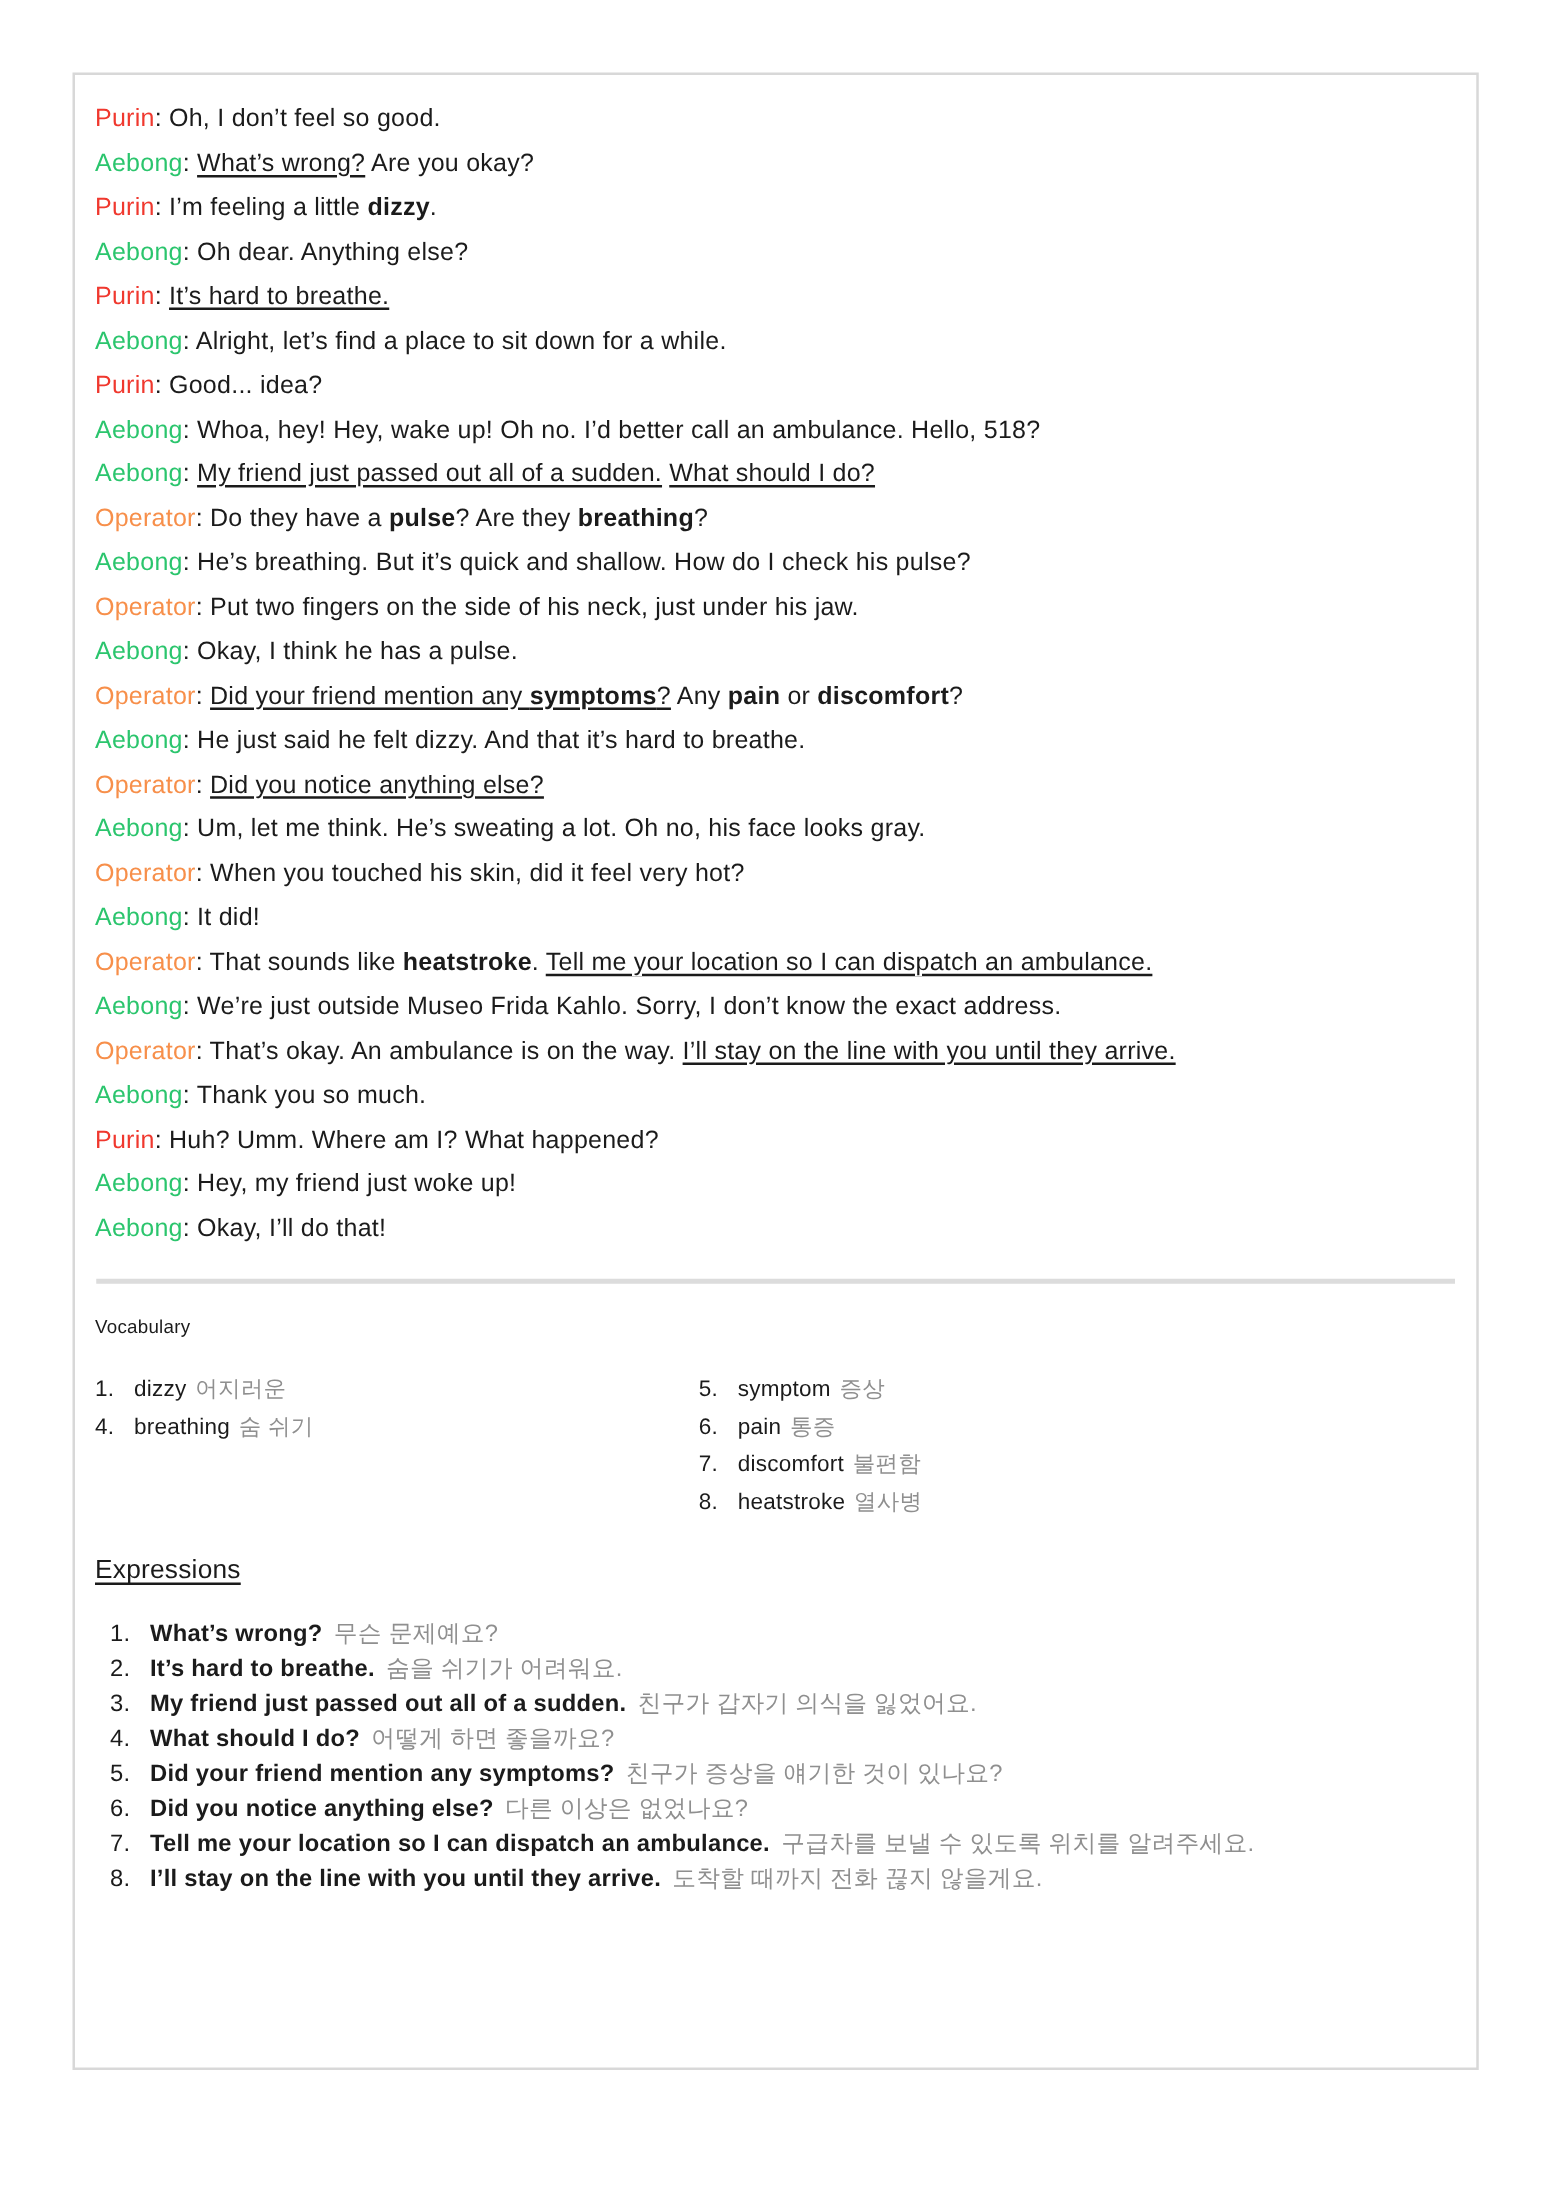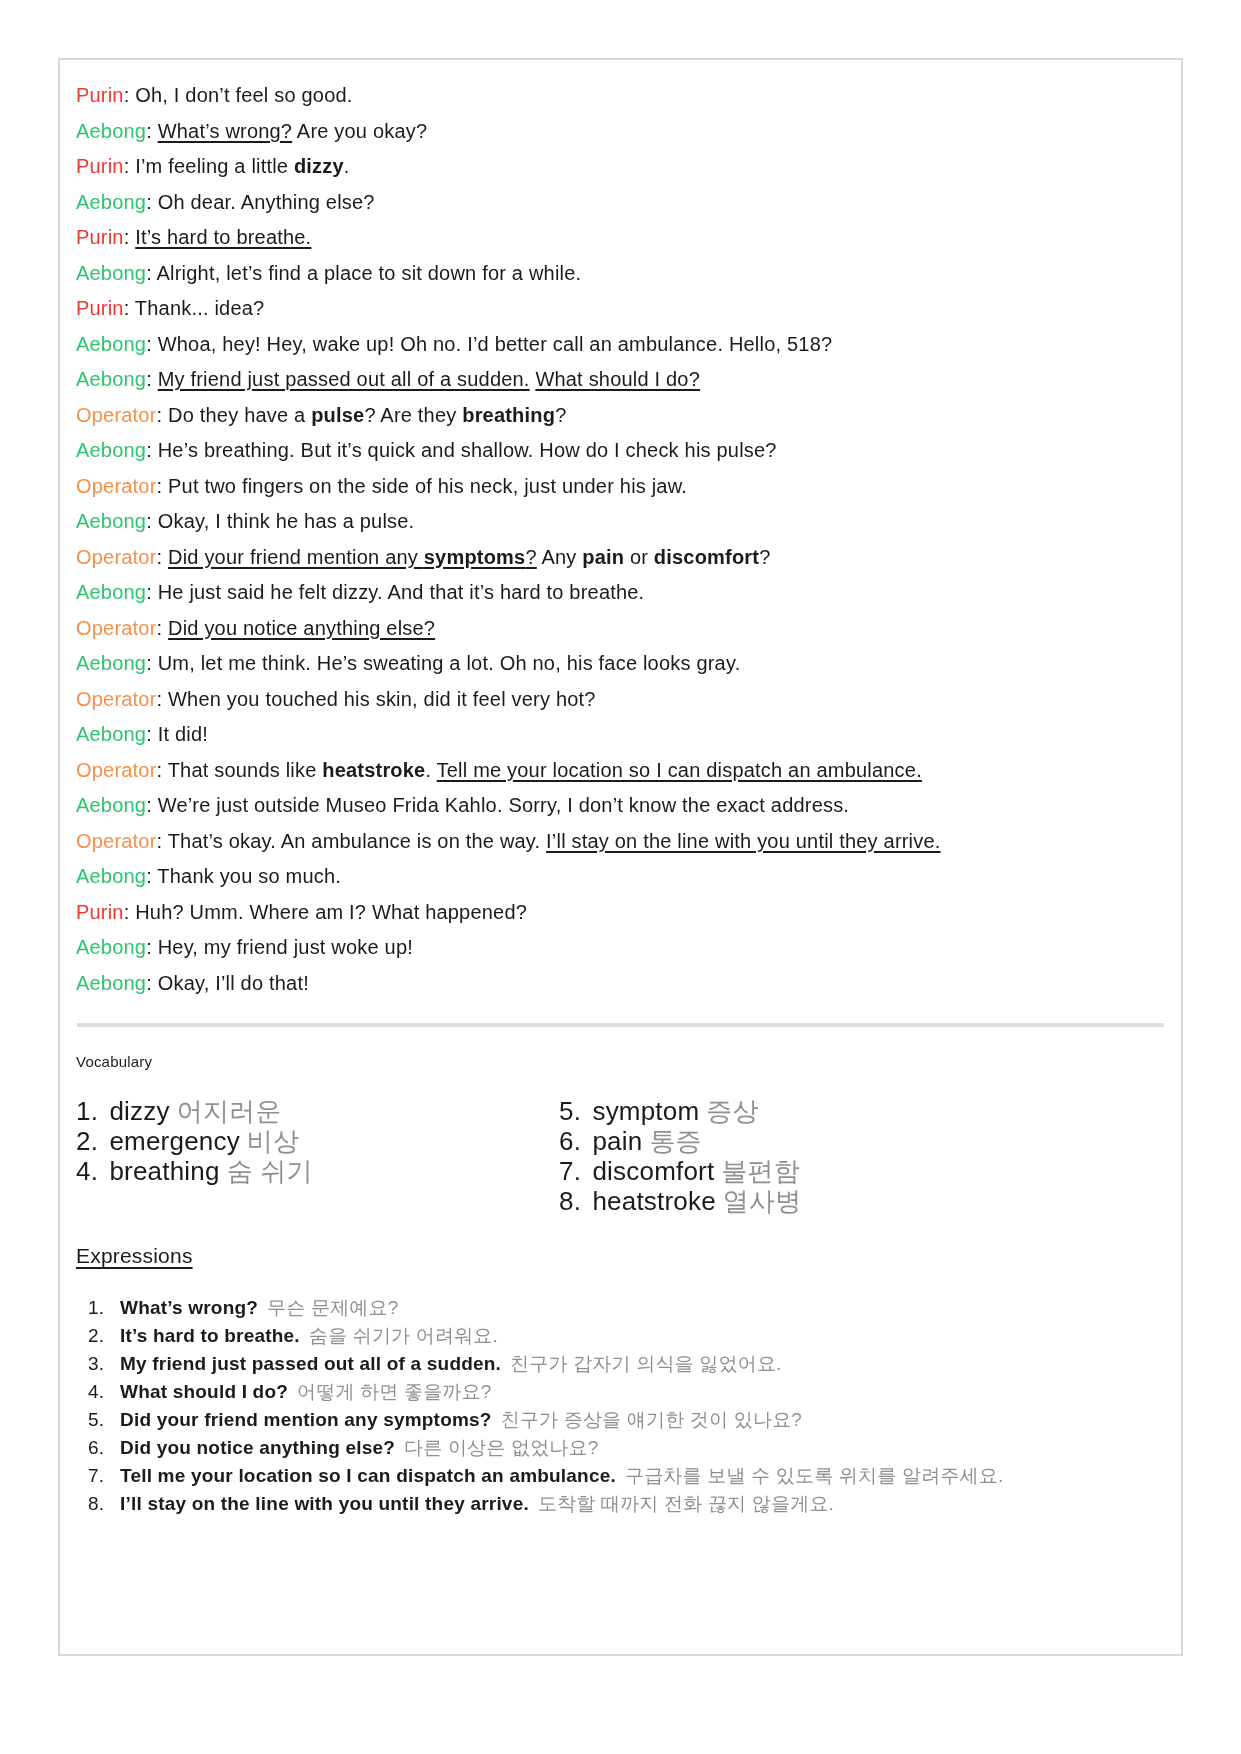--- a/index.html
+++ b/index.html
@@ -49,21 +49,21 @@
     font-size: 15px;
     font-weight: normal;
     letter-spacing: 0.2px;
   }
   .vocab-grid {
     display: grid;
     grid-template-columns: 483px 1fr;
     margin-top: 26px;
   }
   .vocab-item {
-    font-size: 26px;
+    font-size: 18px;
     line-height: 30px;
     letter-spacing: 0.2px;
   }
   .vocab-item .num { display: inline-block; min-width: 26px; }
   .vocab-item .en  { color: #1b1b1b; }
   .vocab-item .ko  { color: var(--korean); margin-left: 7px; }
   
   .expr-title {
     margin: 28px 0 0 0;
     font-size: 21px;
@@ -87,21 +87,21 @@
 <body>
 
 <div class="card">
   <div class="dialogue" id="dialogue">
       <p class="line"><span class="speaker purin">Purin</span>: <span class="seg">Oh, I don’t feel so good.</span></p>
       <p class="line"><span class="speaker aebong">Aebong</span>: <span class="seg u">What’s wrong?</span><span class="seg"> Are you okay?</span></p>
       <p class="line"><span class="speaker purin">Purin</span>: <span class="seg">I’m feeling a little </span><span class="seg b">dizzy</span><span class="seg">.</span></p>
       <p class="line"><span class="speaker aebong">Aebong</span>: <span class="seg">Oh dear. Anything else?</span></p>
       <p class="line"><span class="speaker purin">Purin</span>: <span class="seg u">It’s hard to breathe.</span></p>
       <p class="line"><span class="speaker aebong">Aebong</span>: <span class="seg">Alright, let’s find a place to sit down for a while.</span></p>
-      <p class="line"><span class="speaker purin">Purin</span>: <span class="seg">Thank... idea?</span></p>
+      <p class="line"><span class="speaker purin">Purin</span>: <span class="seg">Good... idea?</span></p>
       <p class="line"><span class="speaker aebong">Aebong</span>: <span class="seg">Whoa, hey! Hey, wake up! Oh no. I’d better call an ambulance. Hello, 518?</span></p>
       <p class="line"><span class="speaker aebong">Aebong</span>: <span class="seg u">My friend just passed out all of a sudden.</span><span class="seg"> </span><span class="seg u">What should I do?</span></p>
       <p class="line"><span class="speaker operator">Operator</span>: <span class="seg">Do they have a </span><span class="seg b">pulse</span><span class="seg">? Are they </span><span class="seg b">breathing</span><span class="seg">?</span></p>
       <p class="line"><span class="speaker aebong">Aebong</span>: <span class="seg">He’s breathing. But it’s quick and shallow. How do I check his pulse?</span></p>
       <p class="line"><span class="speaker operator">Operator</span>: <span class="seg">Put two fingers on the side of his neck, just under his jaw.</span></p>
       <p class="line"><span class="speaker aebong">Aebong</span>: <span class="seg">Okay, I think he has a pulse.</span></p>
       <p class="line"><span class="speaker operator">Operator</span>: <span class="seg u">Did your friend mention any </span><span class="seg b u">symptoms</span><span class="seg u">?</span><span class="seg"> Any </span><span class="seg b">pain</span><span class="seg"> or </span><span class="seg b">discomfort</span><span class="seg">?</span></p>
       <p class="line"><span class="speaker aebong">Aebong</span>: <span class="seg">He just said he felt dizzy. And that it’s hard to breathe.</span></p>
       <p class="line"><span class="speaker operator">Operator</span>: <span class="seg u">Did you notice anything else?</span></p>
       <p class="line"><span class="speaker aebong">Aebong</span>: <span class="seg">Um, let me think. He’s sweating a lot. Oh no, his face looks gray.</span></p>
@@ -113,21 +113,20 @@
       <p class="line"><span class="speaker aebong">Aebong</span>: <span class="seg">Thank you so much.</span></p>
       <p class="line"><span class="speaker purin">Purin</span>: <span class="seg">Huh? Umm. Where am I? What happened?</span></p>
       <p class="line"><span class="speaker aebong">Aebong</span>: <span class="seg">Hey, my friend just woke up!</span></p>
       <p class="line"><span class="speaker aebong">Aebong</span>: <span class="seg">Okay, I’ll do that!</span></p>
     </div>
   <hr class="divider">
   <h2 class="vocab-title">Vocabulary</h2>
   <div class="vocab-grid" id="vocab">
       <div class="vocab-col">
         <div class="vocab-item"><span class="num">1.</span> <span class="en">dizzy</span><span class="ko">어지러운</span></div>
-        <div class="vocab-item"><span class="num">2.</span> <span class="en">emergency</span><span class="ko">비상</span></div>
         <div class="vocab-item"><span class="num">4.</span> <span class="en">breathing</span><span class="ko">숨 쉬기</span></div>
       </div>
       <div class="vocab-col">
         <div class="vocab-item"><span class="num">5.</span> <span class="en">symptom</span><span class="ko">증상</span></div>
         <div class="vocab-item"><span class="num">6.</span> <span class="en">pain</span><span class="ko">통증</span></div>
         <div class="vocab-item"><span class="num">7.</span> <span class="en">discomfort</span><span class="ko">불편함</span></div>
         <div class="vocab-item"><span class="num">8.</span> <span class="en">heatstroke</span><span class="ko">열사병</span></div>
       </div>
     </div>
   <h3 class="expr-title">Expressions</h3>

